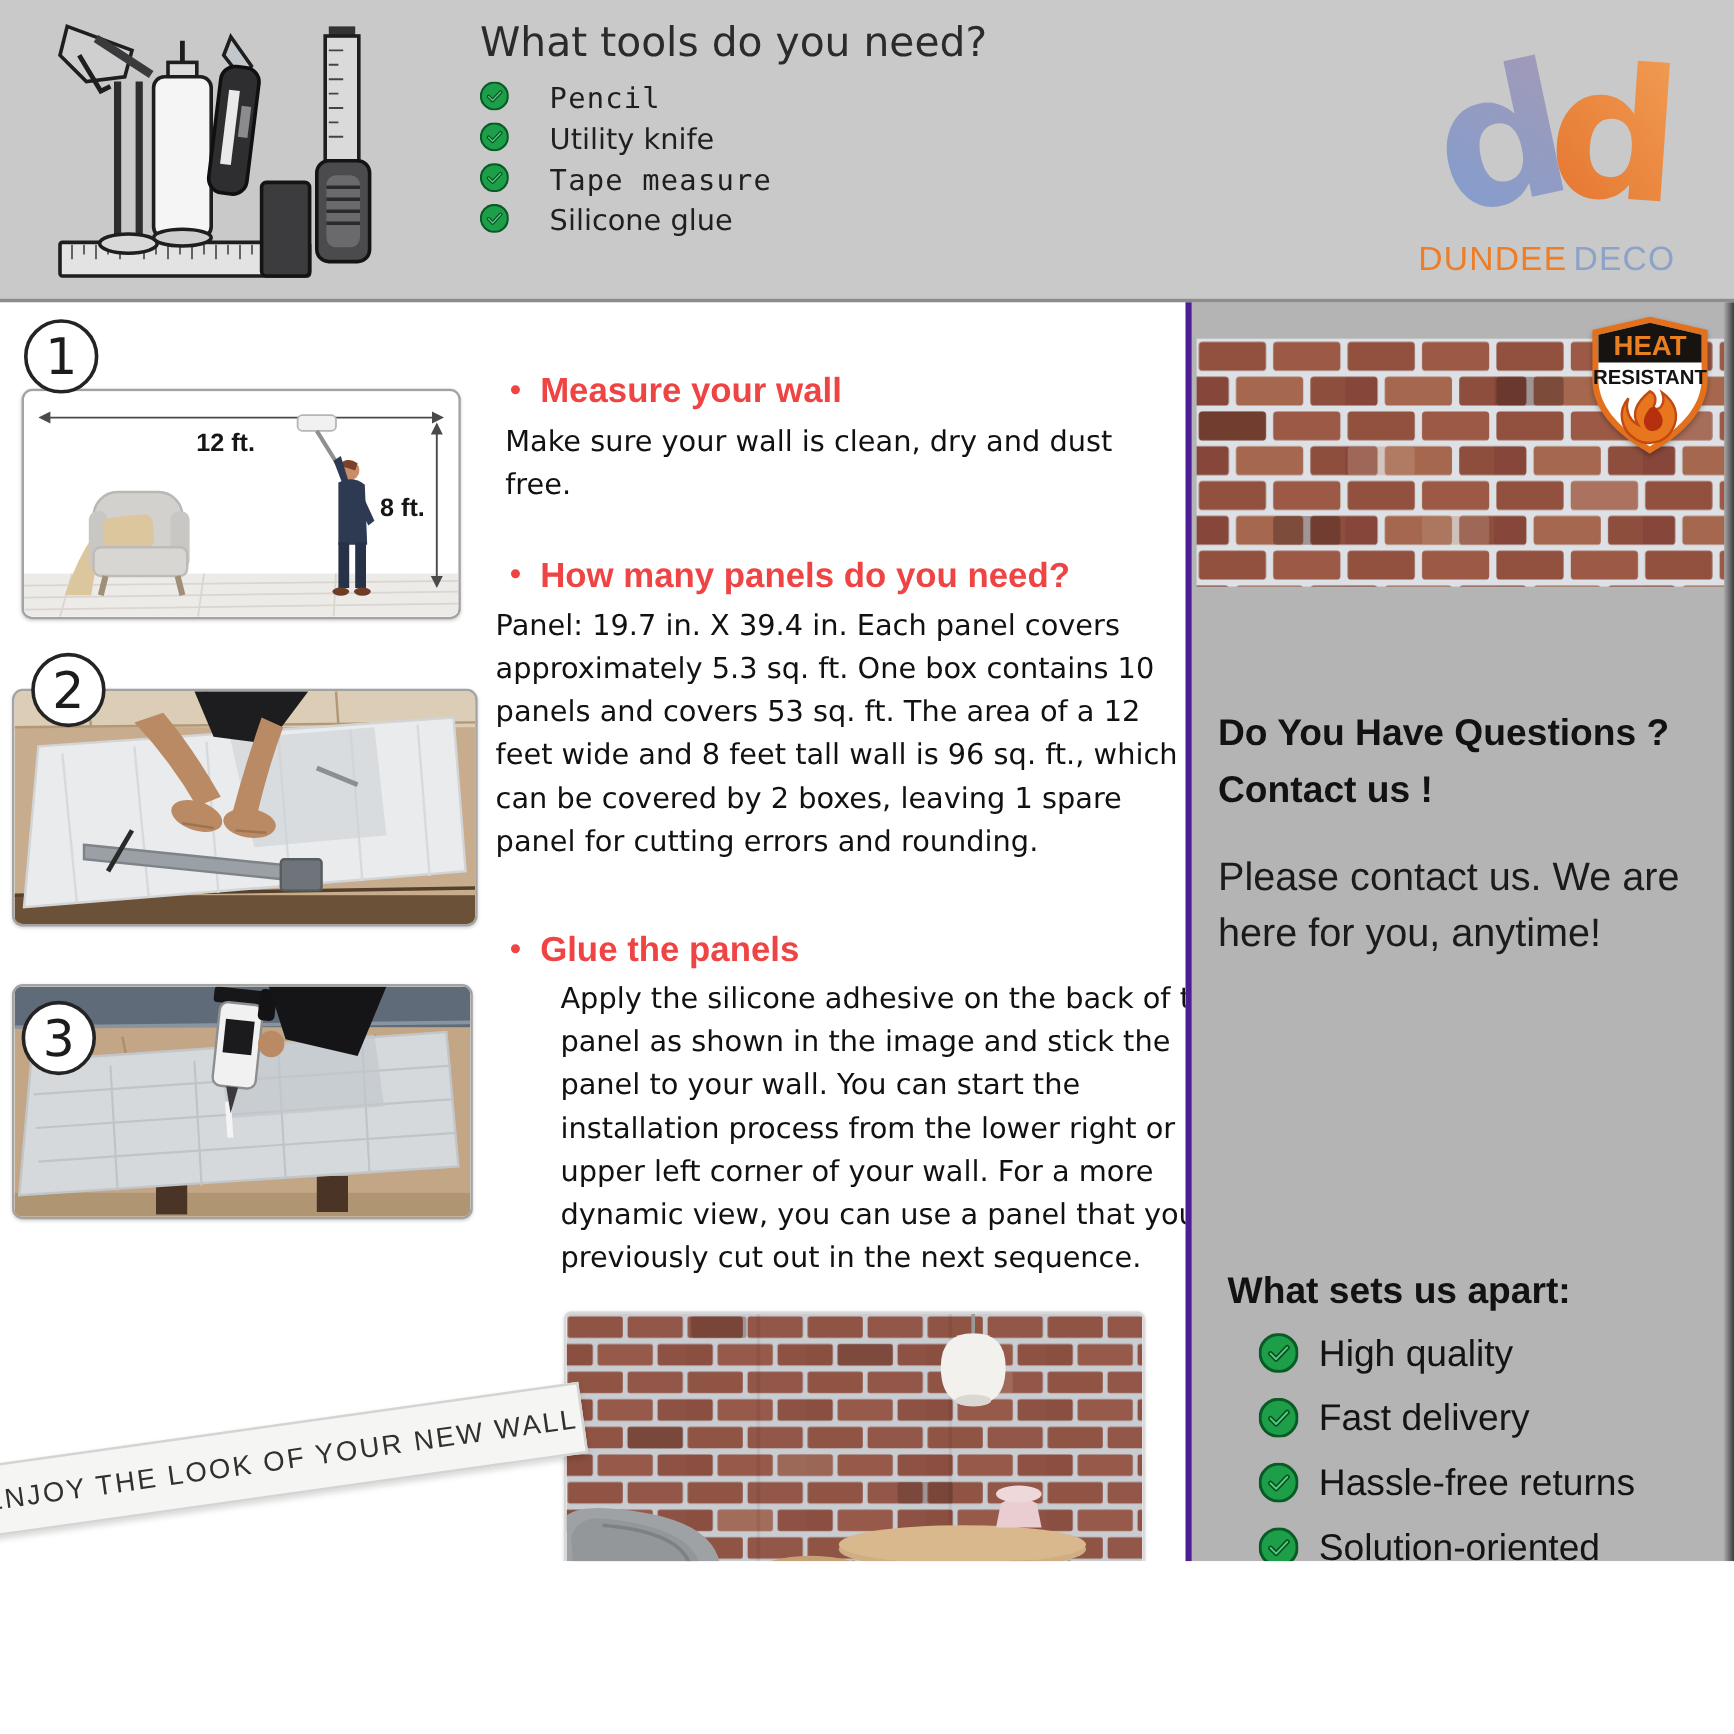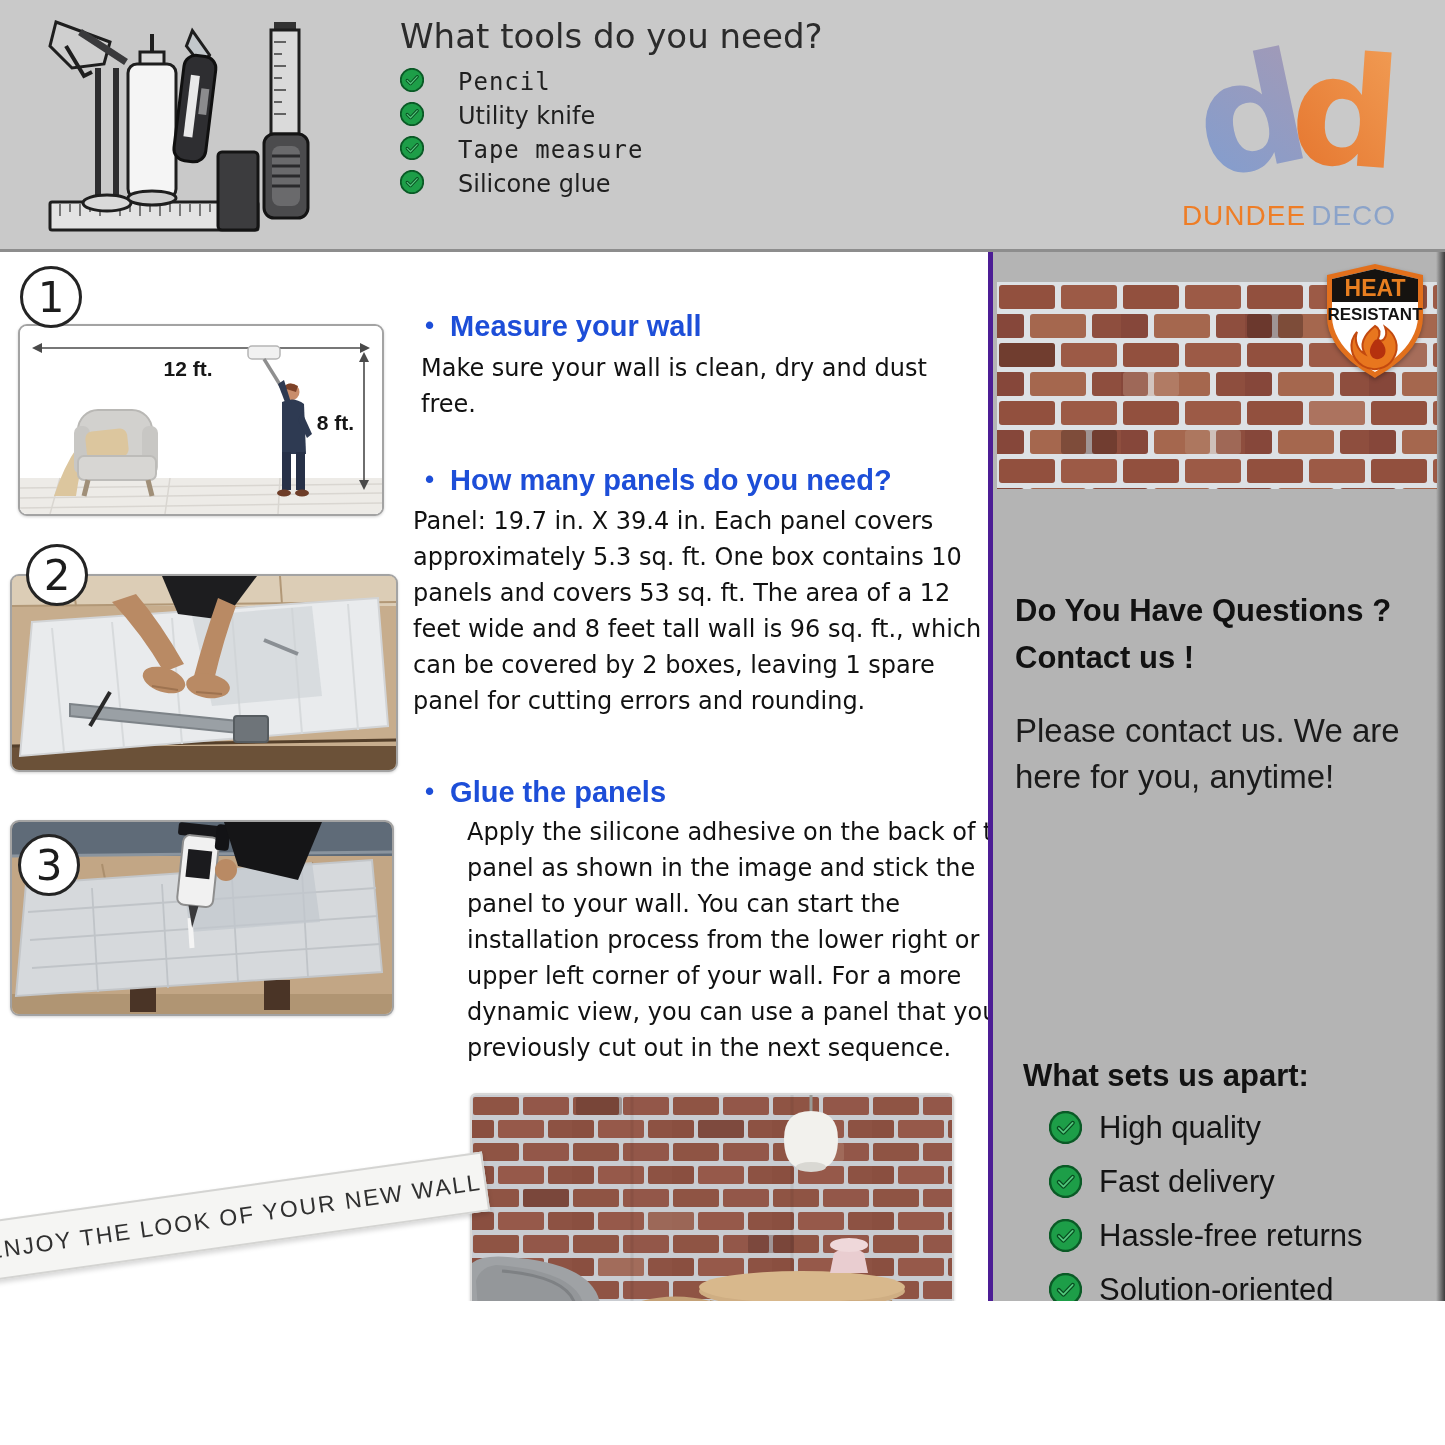--- a/index.html
+++ b/index.html
@@ -23,21 +23,21 @@
   .brand-word.orange{color:#ee7d26;}
   .brand-word.blue{color:#8ba3c9;}
   
   .main{position:absolute;left:0;top:252px;width:988px;height:1193px;background:#ffffff;}
   .stepnum{position:absolute;width:56px;height:56px;border:3px solid #242424;border-radius:50%;
            background:#ffffff;display:flex;align-items:center;justify-content:center;
            font-size:42px;color:#1c1c1c;z-index:5;font-family:"DejaVu Sans",sans-serif;}
   .step-img{position:absolute;border:2px solid #a3a3a3;border-radius:9px;background:#fff;
             overflow:hidden;z-index:2;box-shadow:0 1px 3px rgba(0,0,0,0.18);}
   .step-head{position:absolute;font-family:"Liberation Sans",sans-serif;font-weight:bold;
-             font-size:29px;color:#1d4ed8;white-space:nowrap;}
+             font-size:29px;color:#ef4444;white-space:nowrap;}
   .step-head::before{content:"•";font-size:26px;margin-right:16px;position:relative;top:-2px;}
   .step-body{position:absolute;font-size:24px;line-height:1.5;color:#111111;}
   
   .ribbon{position:absolute;left:-18px;top:1222px;width:505px;height:56px;
           transform:rotate(-8deg);transform-origin:left center;
           background:#f5f5f3;border:2px solid #d4d4d2;box-shadow:0 3px 5px rgba(0,0,0,0.16);
           display:flex;align-items:center;justify-content:center;z-index:6;}
   .ribbon span{font-family:"Liberation Sans",sans-serif;font-size:23px;letter-spacing:2px;
                color:#303030;font-weight:500;white-space:nowrap;}
   

